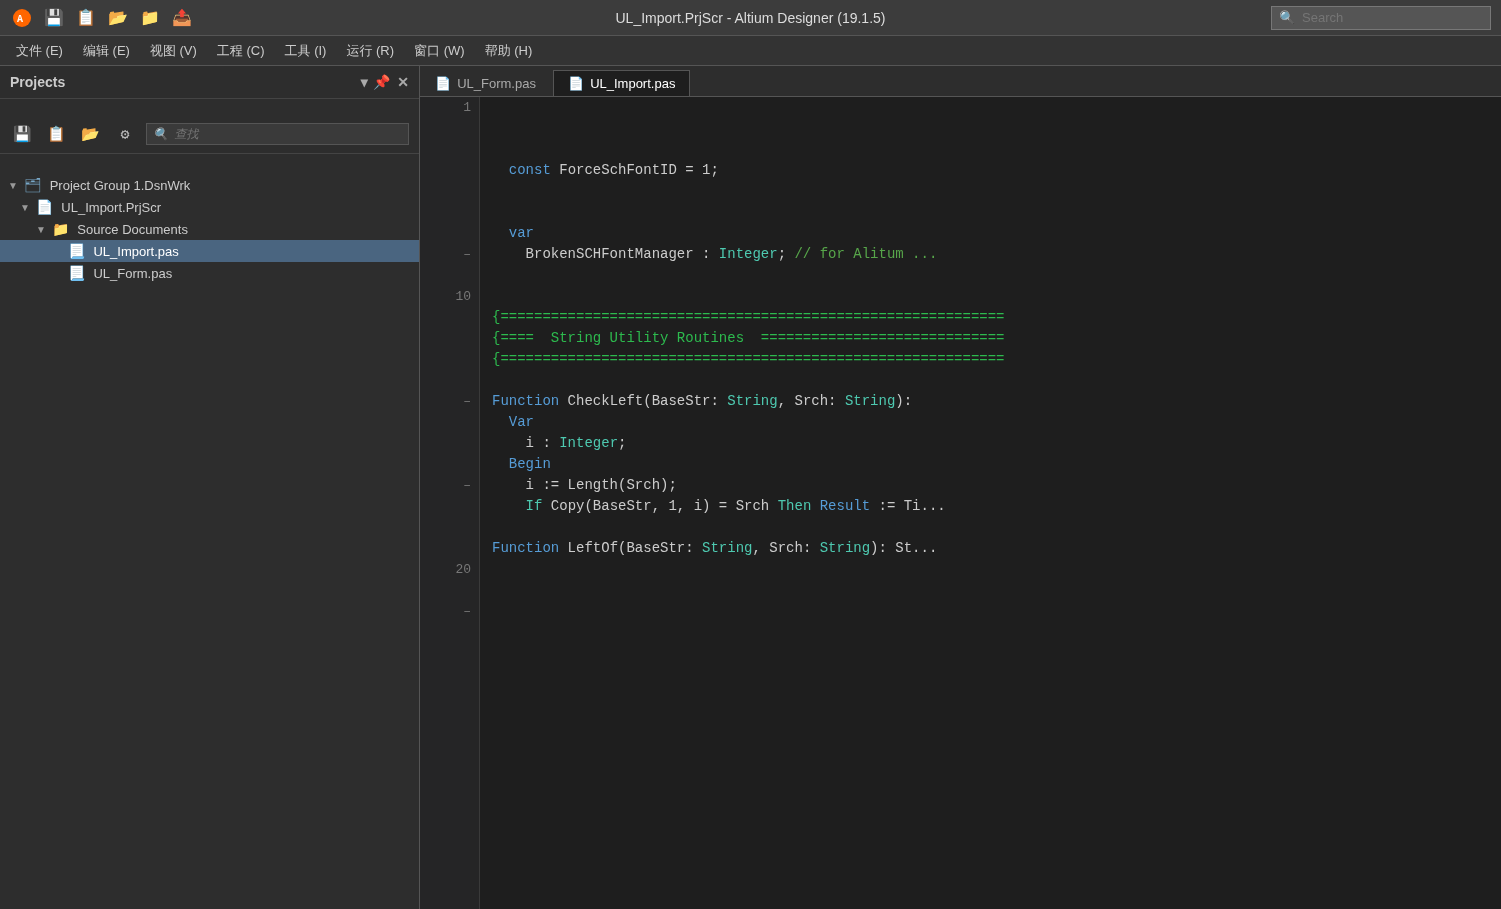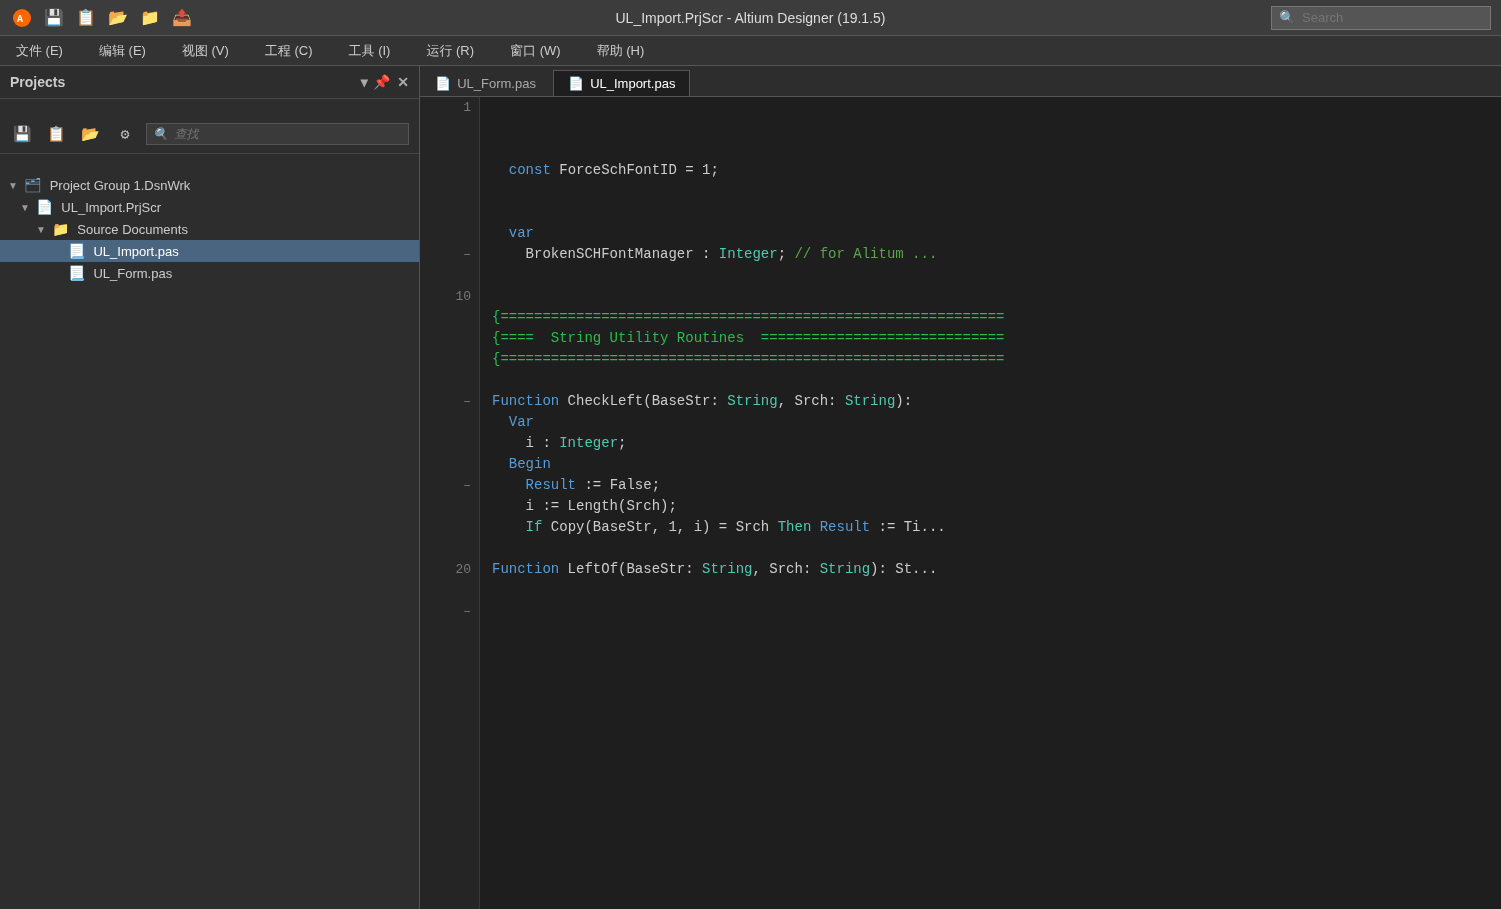--- a/index.html
+++ b/index.html
@@ -32,21 +32,21 @@
       background: transparent; border: none; outline: none; color: #ddd; font-size: 13px; width: 180px;
     }
 
     
     #menubar {
       background: #333;
       height: 30px;
       display: flex;
       align-items: center;
       padding: 0 8px;
-      gap: 20px;
+      gap: 4px;
       border-bottom: 1px solid #555;
       font-family: sans-serif;
       font-size: 13px;
       color: #ccc;
     }
     .menu-item {
       padding: 4px 8px;
       cursor: pointer;
       border-radius: 2px;
     }
@@ -346,21 +346,20 @@
           <div class="code-line">&nbsp;</div>
           <div class="code-line">&nbsp;</div>
           <div class="code-line"><span class="section">{============================================================</span></div>
           <div class="code-line"><span class="section">{====  String Utility Routines  =============================</span></div>
           <div class="code-line"><span class="section">{============================================================</span></div>
           <div class="code-line">&nbsp;</div>
           <div class="code-line"><span class="kw">Function</span> CheckLeft(BaseStr: <span class="kw2">String</span>, Srch: <span class="kw2">String</span>):</div>
           <div class="code-line">  <span class="kw">Var</span></div>
           <div class="code-line">    i : <span class="kw2">Integer</span>;</div>
           <div class="code-line">  <span class="kw">Begin</span></div>
-          <div class="code-line">    <span class="kw">Result</span> := False;</div>
           <div class="code-line">    i := Length(Srch);</div>
           <div class="code-line">    <span class="kw2">If</span> Copy(BaseStr, 1, i) = Srch <span class="kw2">Then</span> <span class="kw">Result</span> := Ti...</div>
           <div class="code-line">&nbsp;</div>
           <div class="code-line"><span class="kw">Function</span> LeftOf(BaseStr: <span class="kw2">String</span>, Srch: <span class="kw2">String</span>): St...</div>
         </div>
     </div>
   </div>
 
 </div>
 

